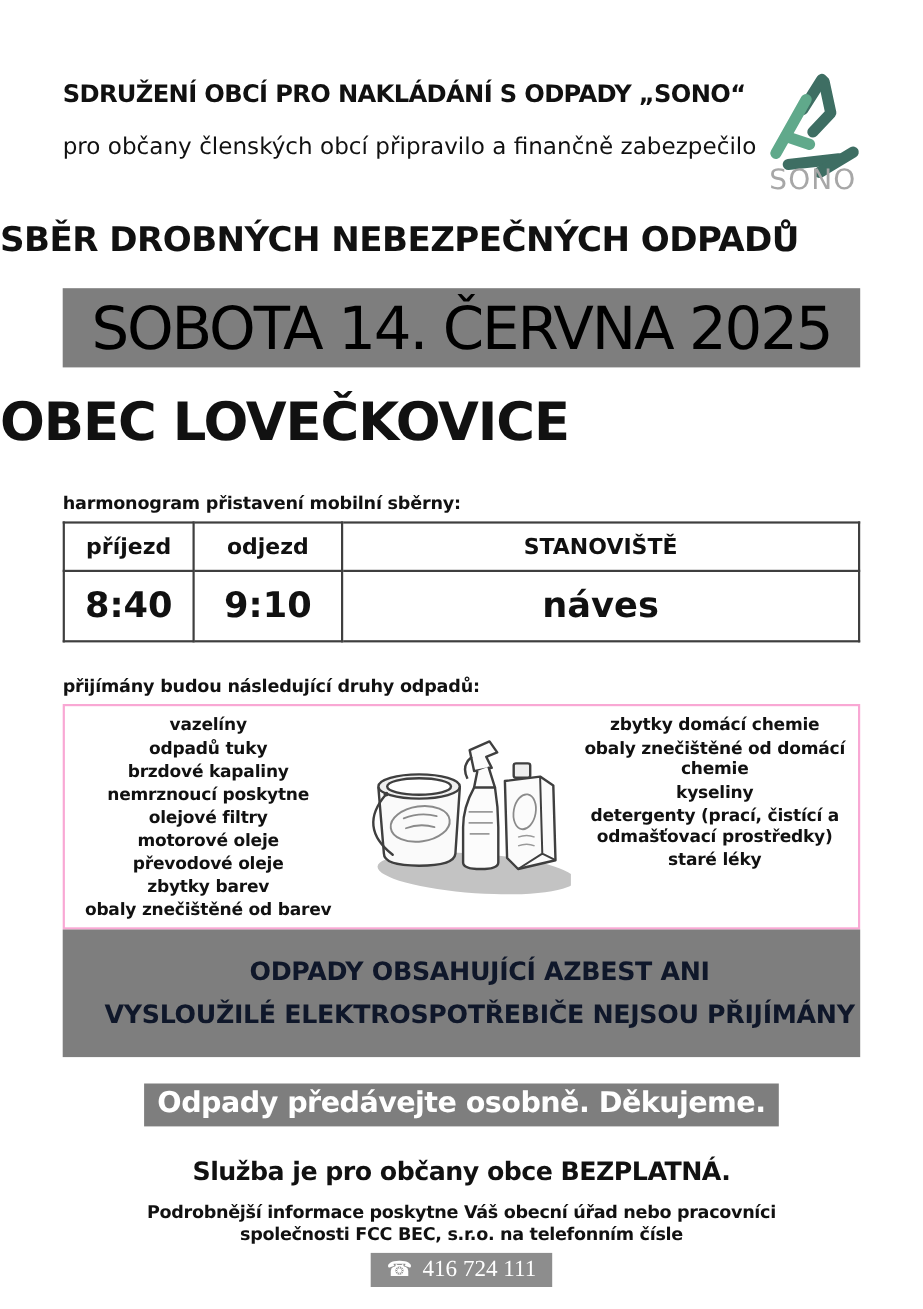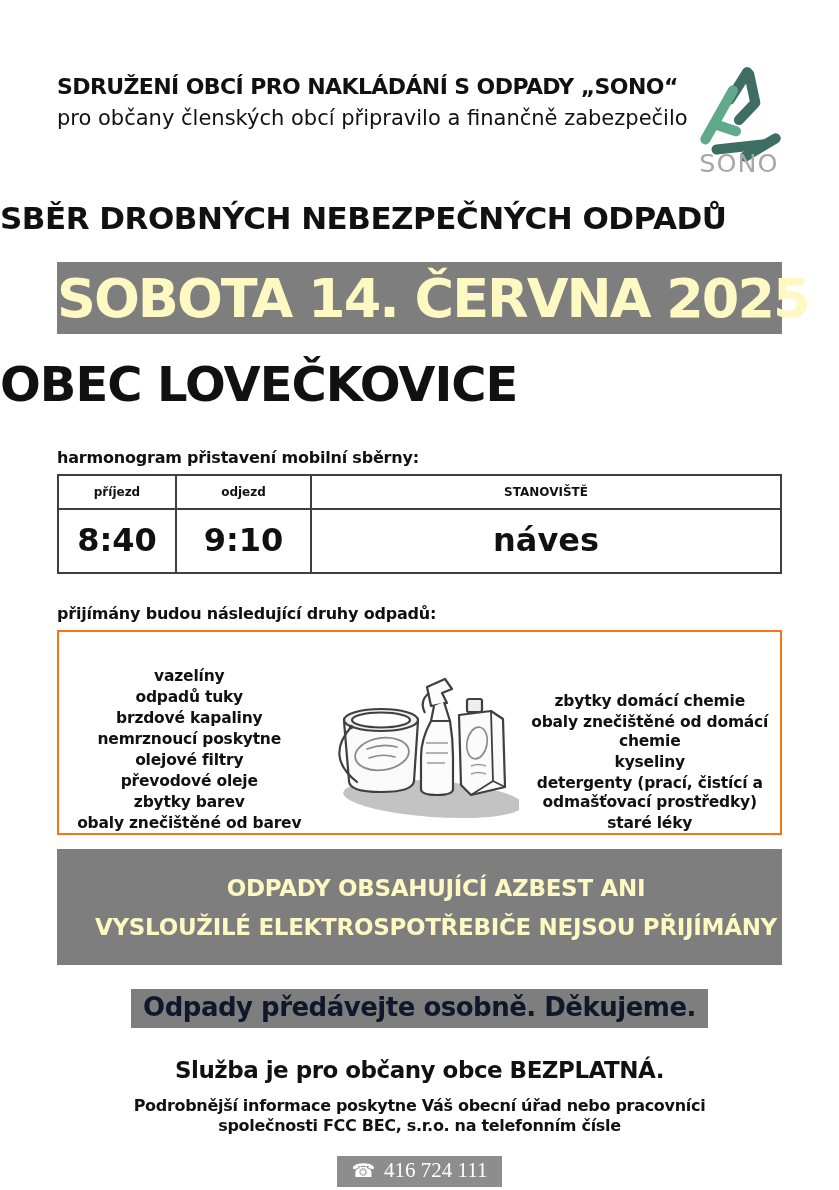--- a/index.html
+++ b/index.html
@@ -8,63 +8,63 @@
     font-family:"DejaVu Sans","Liberation Sans",sans-serif;
     color:#111; overflow:hidden;
   }
   .page { position:relative; width:839px; height:1190px; background:#fff; }
 
   
   .header-row { display:flex; justify-content:space-between; align-items:flex-start;
                 margin:0 50px 0 57px; padding-top:60px; }
   .org-block { padding-top:14px; }
   .org-line1 { font-size:22px; font-weight:bold; letter-spacing:-0.6px; white-space:nowrap; }
-  .org-line2 { font-size:21px; font-weight:normal; margin-top:7px; white-space:nowrap; }
+  .org-line2 { font-size:21px; font-weight:normal; margin-top:22px; white-space:nowrap; }
   .logo { width:100px; flex:0 0 100px; margin-top:2px; }
 
   
   .title { font-size:31px; font-weight:bold; letter-spacing:-0.5px; margin-top:20px; }
   .date-banner { margin:26px 57px 0; height:72px; line-height:74px; background:#7e7e7e;
-                 color:#fef9c3; text-align:center; font-size:54px; font-weight:bold; letter-spacing:-2px;
+                 color:#000000; text-align:center; font-size:54px; font-weight:normal; letter-spacing:-2px;
                  white-space:nowrap; }
   .municipality { font-size:48px; font-weight:bold; letter-spacing:-1px; margin-top:22px; }
 
   
   .section-label { margin:36px 57px 7px; font-size:16px; font-weight:bold; letter-spacing:-0.2px; }
   table.schedule { margin:0 57px; width:725px; border-collapse:collapse; table-layout:fixed; }
   table.schedule col.c1 { width:118px; }
   table.schedule col.c2 { width:135px; }
   table.schedule th, table.schedule td { border:2px solid #3f3f3f; text-align:center; }
-  table.schedule th { font-size:12px; font-weight:bold; padding:9px 2px; }
+  table.schedule th { font-size:20px; font-weight:bold; padding:9px 2px; }
   table.schedule td { font-size:32px; font-weight:bold; padding:11px 2px 13px; }
 
   
   .waste-label { margin-top:30px; }
-  .waste-box { margin:7px 57px 0; border:2px solid #f97316; height:195px;
-               display:flex; align-items:flex-end; padding-top:6px; box-sizing:content-box; }
+  .waste-box { margin:7px 57px 0; border:2px solid #f9a8d4; height:195px;
+               display:flex; align-items:flex-start; padding-top:6px; box-sizing:content-box; }
   .waste-col { flex:1 1 0; text-align:center; font-size:15.5px; font-weight:bold;
                line-height:19px; letter-spacing:-0.2px; padding:2px 10px 0; }
   .waste-col .waste-item { margin-top:2px; }
   .waste-col .waste-item:first-child { margin-top:0; }
   .waste-center { flex:0 0 200px; display:flex; align-items:center; justify-content:center; padding-top:12px; }
 
   
-  .warning-banner { margin:14px 57px 0; height:116px; background:#7e7e7e; color:#fef9c3;
+  .warning-banner { margin:0 57px 0; height:116px; background:#7e7e7e; color:#0f172a;
                     display:flex; flex-direction:column; justify-content:center; gap:13px;
                     text-align:center; font-size:23px; font-weight:bold; letter-spacing:-0.3px;padding-left:33px; }
 
   
   .highlight-line { text-align:center; margin-top:24px; }
-  .highlight-line .highlight { display:inline-block; background:#7e7e7e; color:#0f172a;
+  .highlight-line .highlight { display:inline-block; background:#7e7e7e; color:#ffffff;
                                font-size:26px; font-weight:bold; letter-spacing:-0.5px;
                                padding:3px 12px 6px; }
   .free-service { text-align:center; font-size:23px; font-weight:bold; letter-spacing:-0.5px; margin-top:29px; }
   .info { text-align:center; font-size:16px; font-weight:bold; line-height:20px;
           letter-spacing:-0.3px; margin-top:13px; }
-  .phone-line { text-align:center; margin-top:20px; }
+  .phone-line { text-align:center; margin-top:7px; }
   .phone-badge { display:inline-block; background:#8d8d8d; color:#fff;
                  font-family:"Liberation Serif","DejaVu Serif",serif;
                  font-size:21px; padding:2px 14px 4px; }
   .phone-icon { display:inline-block; margin-right:9px; font-family:"DejaVu Sans",sans-serif; font-size:19px; }
 </style>
 </head>
 <body>
 
 <div class="page">
 
@@ -116,20 +116,21 @@
   </table>
 
   <div class="section-label waste-label">přijímány budou následující druhy odpadů:</div>
   <div class="waste-box">
     <div class="waste-col">
         <div class="waste-item">vazelíny</div>
         <div class="waste-item">odpadů tuky</div>
         <div class="waste-item">brzdové kapaliny</div>
         <div class="waste-item">nemrznoucí poskytne</div>
         <div class="waste-item">olejové filtry</div>
+        <div class="waste-item">motorové oleje</div>
         <div class="waste-item">převodové oleje</div>
         <div class="waste-item">zbytky barev</div>
         <div class="waste-item">obaly znečištěné od barev</div>
       </div>
     <div class="waste-center">
       <svg width="198" height="168" viewBox="0 0 198 168">
         <ellipse cx="112" cy="134" rx="90" ry="18" fill="#c3c3c3" transform="rotate(4 112 134)"></ellipse>
 
         <g stroke="#3f3f3f" stroke-width="2.2" fill="#fafafa" stroke-linecap="round">
           <path d="M23 56 L28 116 Q28 127 60 127 Q92 127 93 116 L97 56"></path>

